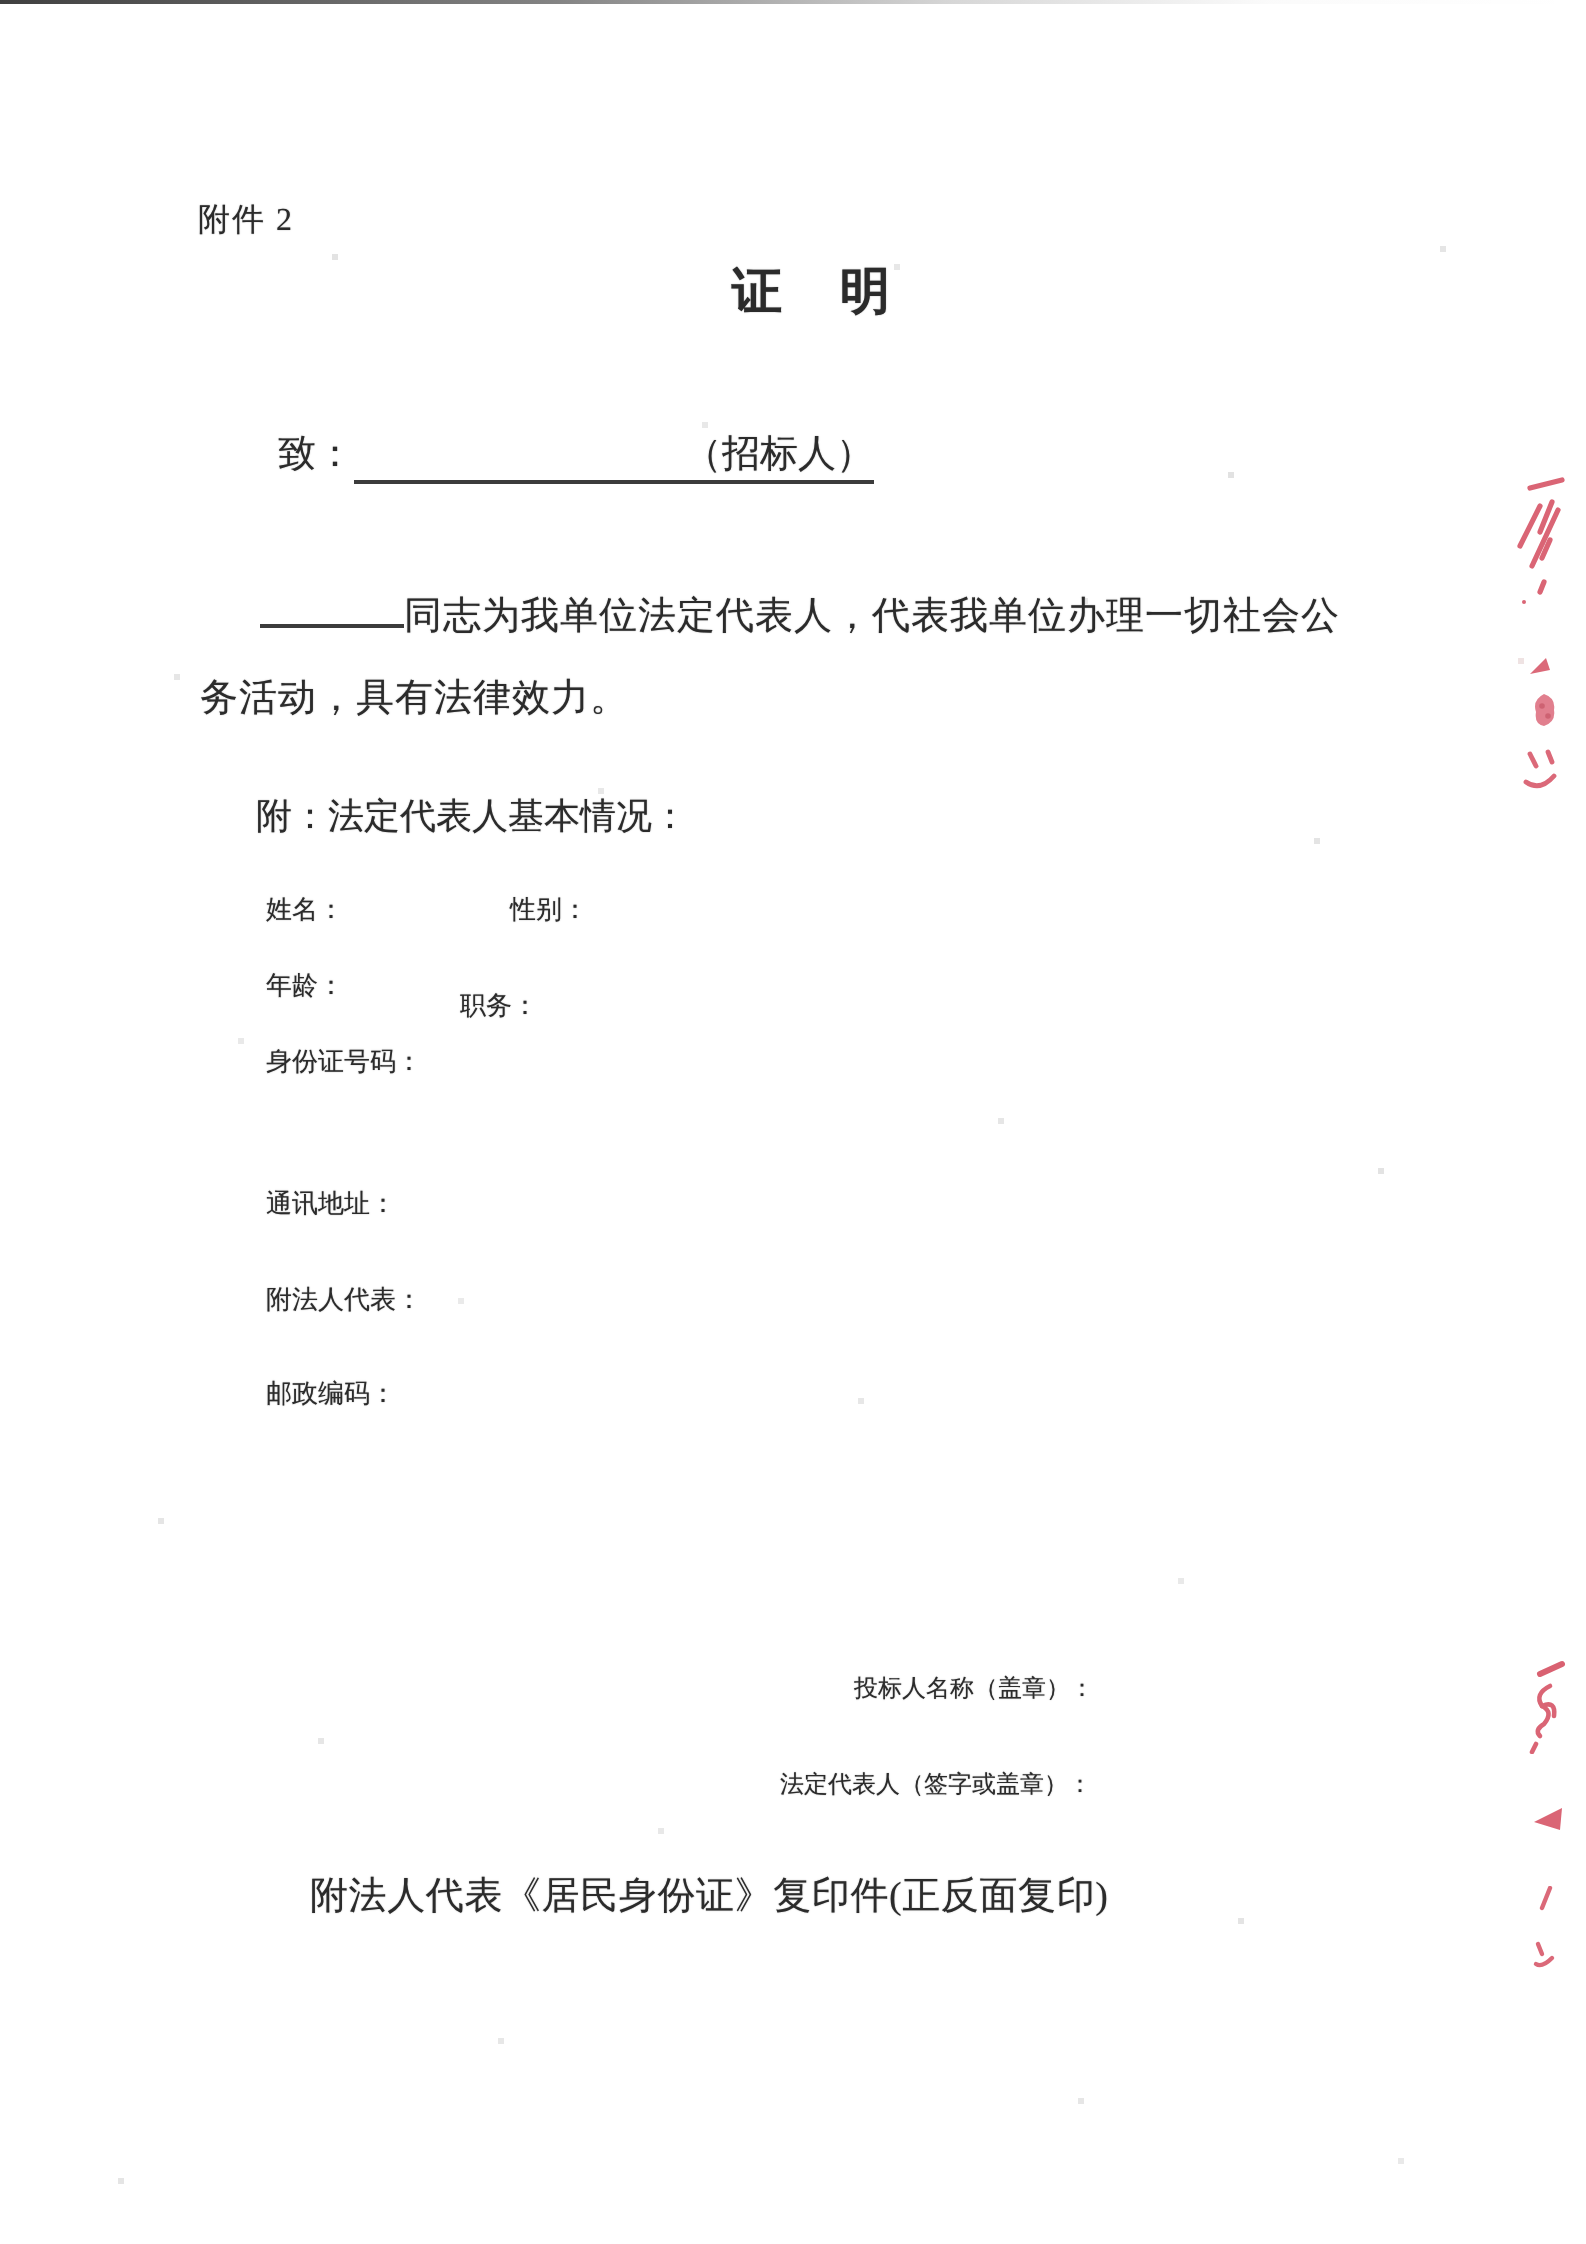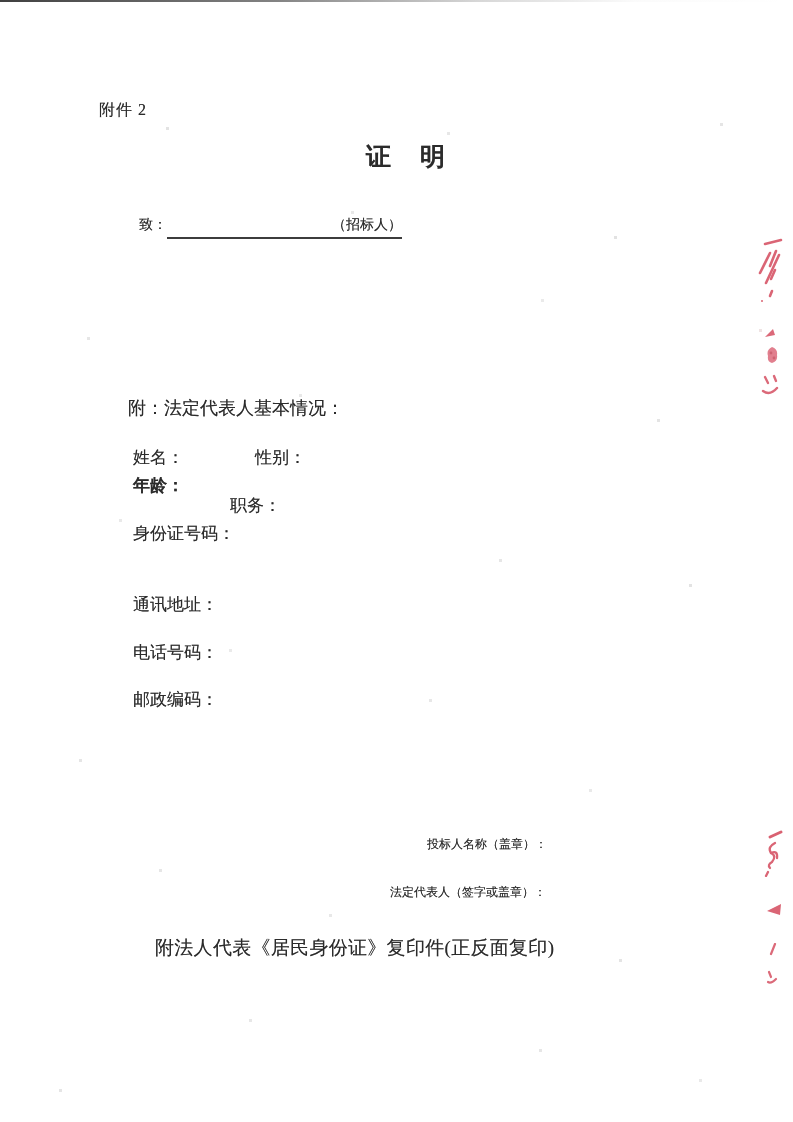--- a/index.html
+++ b/index.html
@@ -17,42 +17,42 @@
   .soft { text-shadow: 0 0 0.6px rgba(43,43,43,0.55); }
 
   .scan-edge-top {
     position: absolute; top: 0; left: 0; width: 100%; height: 2px;
     background: linear-gradient(to right,
       rgba(30,30,30,0.85) 0%, rgba(30,30,30,0.55) 35%,
       rgba(30,30,30,0.18) 60%, rgba(30,30,30,0.02) 80%, transparent 100%);
   }
 
   .attachment-label { left: 99px; top: 100px; font-size: 16px; letter-spacing: 1px; }
-  .doc-title { left: 366px; top: 140px; font-size: 25px; font-weight: 600; letter-spacing: 2px; }
+  .doc-title { left: 366px; top: 129px; font-size: 25px; font-weight: 600; letter-spacing: 2px; }
 
-  .salutation { left: 139px; top: 214px; font-size: 14px; }
+  .salutation { left: 139px; top: 214px; font-size: 19px; }
   .sal-underlined {
     display: inline-block;
     border-bottom: 2px solid #3c3c3c;
     padding-bottom: 1px;
     vertical-align: baseline;
     line-height: 22px;
   }
   .sal-blank { display: inline-block; width: 165px; height: 4px; }
 
   .body-paragraph { left: 100px; top: 288px; font-size: 19px; letter-spacing: 0.5px; }
   .body-line { line-height: 41px; white-space: nowrap; }
   .indent { display: inline-block; width: 30px; }
   .body-blank {
     display: inline-block; width: 72px; height: 4px;
     border-bottom: 2px solid #3c3c3c; vertical-align: baseline;
   }
 
   .info-heading { left: 128px; top: 396px; font-size: 18px; }
-  .field { font-size: 17px; }
+  .field { font-size: 13px; }
   .sig-label { font-size: 12px; }
   .footnote { left: 137px; top: 935px; font-size: 19px; letter-spacing: 0.3px; margin-left: 18px; }
 
   .red-mark { position: absolute; }
   .red-mark svg { display: block; }
 
   .speckles {
     position: absolute; top: 0; left: 0; width: 1px; height: 1px;
     background: transparent;
     box-shadow:
@@ -75,34 +75,42 @@
   <div class="speckles"></div>
 
   <div class="abs soft attachment-label">附件 2</div>
 
   <div class="abs soft doc-title">证　明</div>
 
   <div class="abs soft salutation">
     <span>致：</span><span class="sal-underlined"><span class="sal-blank"></span><span>（招标人）</span></span>
   </div>
 
+  <div class="abs soft body-paragraph">
+    <div class="body-line">
+      <span class="indent"></span><span class="body-blank"></span><span>同志为我单位法定代表人，代表我单位办理一切社会公</span>
+    </div>
+    <div class="body-line">
+      <span>务活动，具有法律效力。</span>
+    </div>
+  </div>
 
   <div class="abs soft info-heading">附：法定代表人基本情况：</div>
 
   <div class="abs soft field" style="left:133px; top:446px;">姓名：</div>
   <div class="abs soft field" style="left:228px; top:446px;margin-left:27px;">性别：</div>
 
-  <div class="abs soft field" style="left:133px; top:474px;font-weight:bold;">年龄：</div>
+  <div class="abs soft field" style="left:133px; top:484px;">年龄：</div>
   <div class="abs soft field" style="left:230px; top:494px;">职务：</div>
 
   <div class="abs soft field" style="left:133px; top:522px;">身份证号码：</div>
 
   <div class="abs soft field" style="left:133px; top:593px;">通讯地址：</div>
 
-  <div class="abs soft field" style="left:133px; top:641px;">电话号码：</div>
+  <div class="abs soft field" style="left:133px; top:641px;">附法人代表：</div>
 
   <div class="abs soft field" style="left:133px; top:688px;">邮政编码：</div>
 
   <div class="abs soft sig-label" style="left:427px; top:836px;">投标人名称（盖章）：</div>
 
   <div class="abs soft sig-label" style="left:390px; top:884px;">法定代表人（签字或盖章）：</div>
 
   <div class="abs soft footnote">附法人代表《居民身份证》复印件(正反面复印)</div>
 
   <div class="red-mark" style="left:752px; top:238px;">

